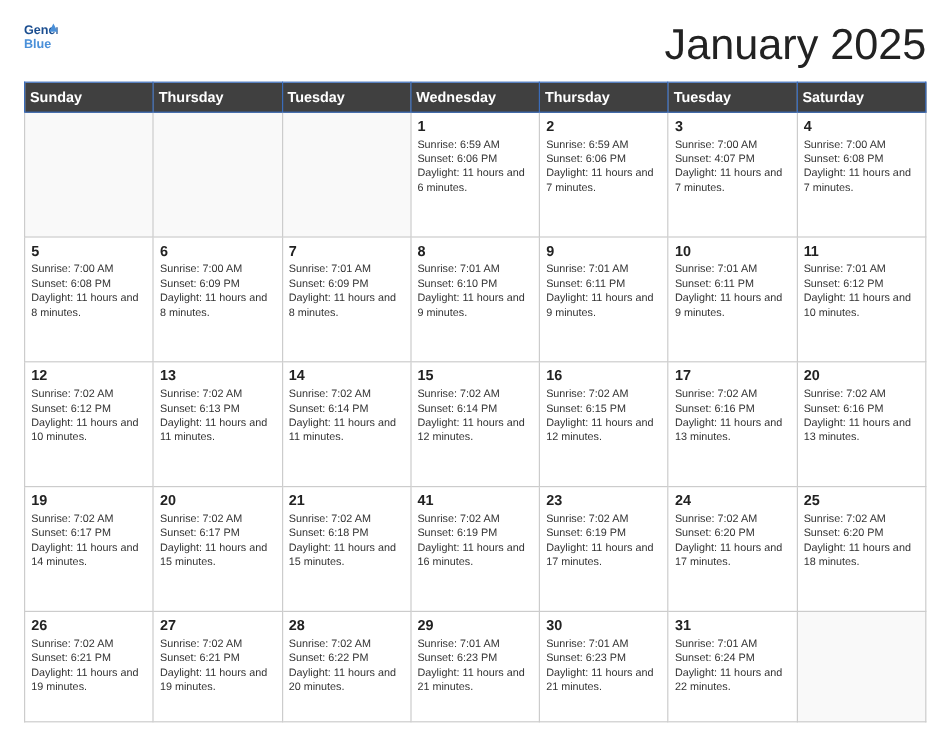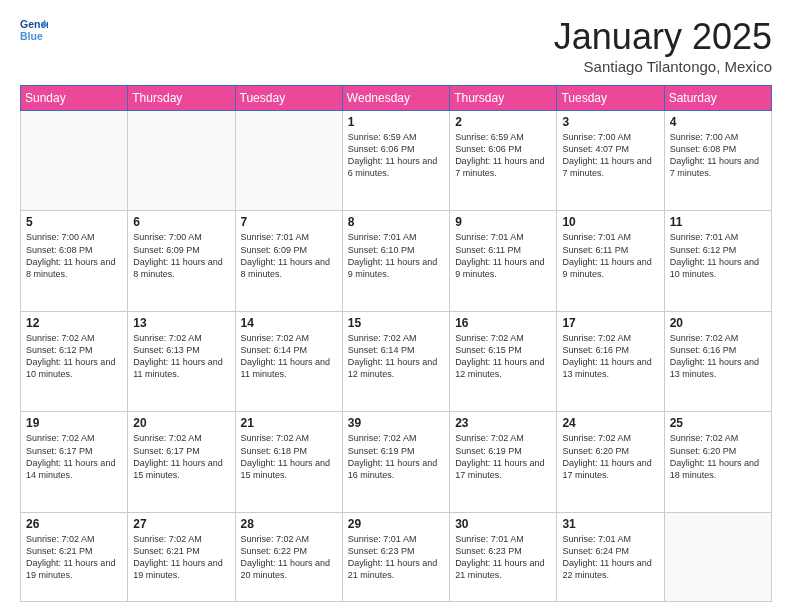--- a/index.html
+++ b/index.html
@@ -45,24 +45,24 @@
       color: #444;
     }
     .calendar {
       flex: 1;
       border: 1px solid #ccc;
       border-collapse: collapse;
       width: 100%;
       table-layout: fixed;
     }
     .calendar th {
-      background: #ec4899;
+      background: #404040;
       color: #fff;
       font-size: 12px;
-      font-weight: normal;
+      font-weight: bold;
       padding: 5px 4px;
       text-align: left;
       border: 1px solid #3a6cba;
     }
     .calendar td {
       border: 1px solid #ccc;
       vertical-align: top;
       padding: 4px 5px;
       font-size: 9.5px;
       color: #333;
@@ -94,21 +94,20 @@
   <div class="header">
     <div class="logo">
       <svg class="logo-icon" viewBox="0 0 32 32">
           <text x="0" y="14" font-size="12" font-weight="bold" fill="#1a4d8f">General</text>
           <text x="0" y="27" font-size="12" font-weight="bold" fill="#4a90d9">Blue</text>
           <polygon points="28,4 32,12 24,12" fill="#4a90d9"></polygon>
         </svg>
     </div>
     <div class="title-section">
       <div class="month-title">January 2025</div>
-      <div class="location">Santiago Tilantongo, Mexico</div>
     </div>
   </div>
 
   <table class="calendar">
     <thead>
       <tr>
         <th>Sunday</th>
         <th>Thursday</th>
         <th>Tuesday</th>
         <th>Wednesday</th>
@@ -269,21 +268,21 @@
 and 15 minutes.</div>
           </td>
           <td>
             <span class="day-num">21</span>
             <div class="day-info">Sunrise: 7:02 AM
 Sunset: 6:18 PM
 Daylight: 11 hours
 and 15 minutes.</div>
           </td>
           <td>
-            <span class="day-num">39</span>
+            <span class="day-num">41</span>
             <div class="day-info">Sunrise: 7:02 AM
 Sunset: 6:19 PM
 Daylight: 11 hours
 and 16 minutes.</div>
           </td>
           <td>
             <span class="day-num">23</span>
             <div class="day-info">Sunrise: 7:02 AM
 Sunset: 6:19 PM
 Daylight: 11 hours

